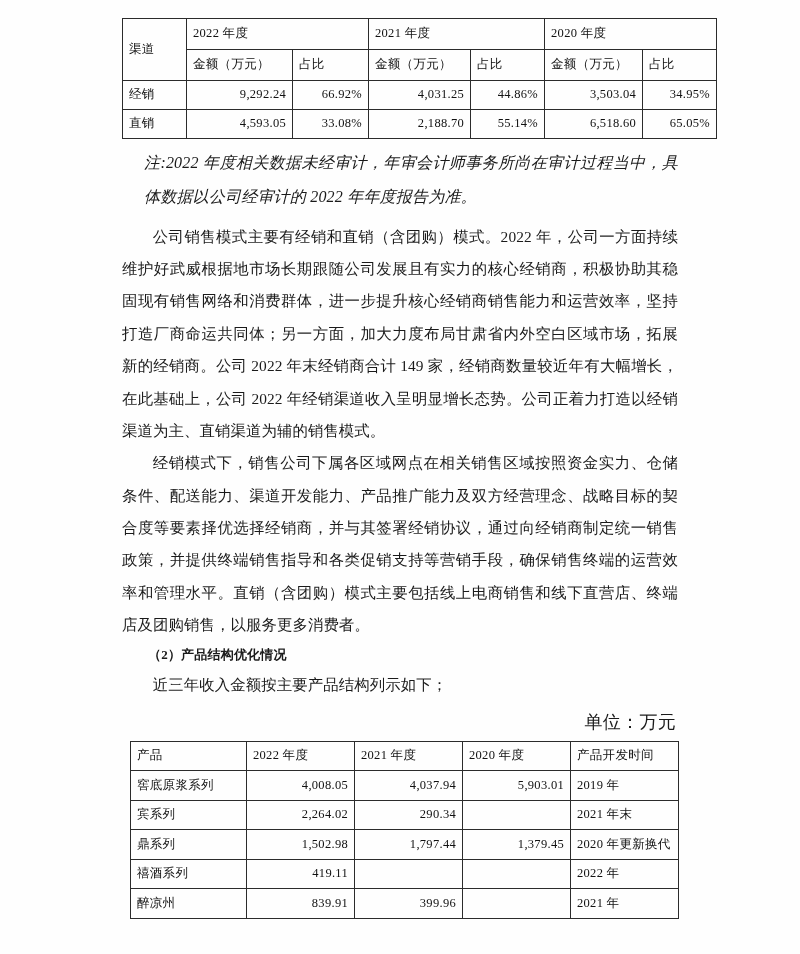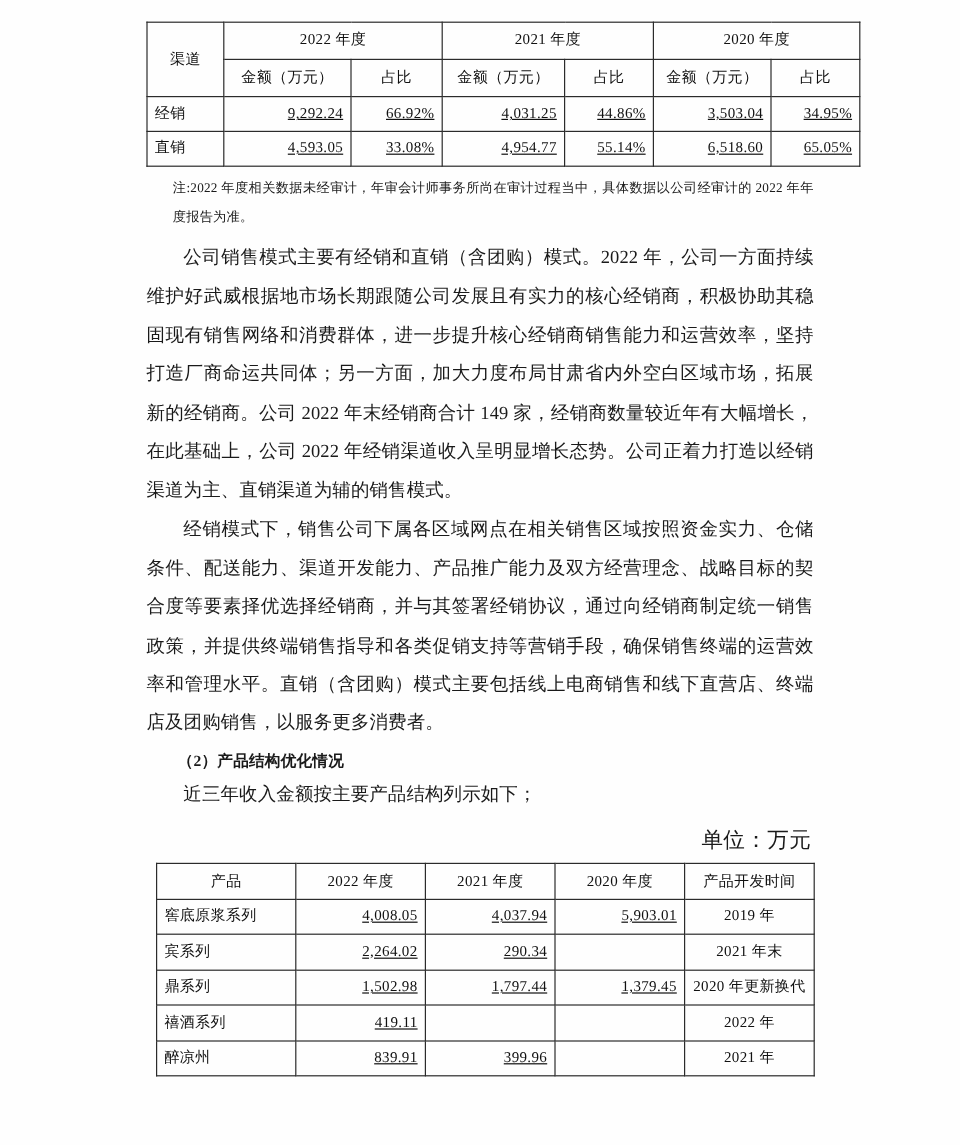--- a/index.html
+++ b/index.html
@@ -37,40 +37,41 @@
     color: #111;
   }
   table.doc-table td, table.doc-table th {
     border: 1.1px solid #2b2b2b;
     padding: 3px 6px;
     font-weight: normal;
     vertical-align: middle;
     line-height: 1.25;
     letter-spacing: 0.3px;
   }
-  .t-center { text-align: center; }
-  .t-right  { text-align: right; padding-right: 9px; text-decoration: underline; }
+  .t-center { }
+  .t-right  { text-align: right; padding-right: 9px; }
   .t-left   { text-align: left; padding-left: 7px; }
 
   #channel-table { width: 556px; margin-top: 0; }
   #channel-table td { height: 22px; }
   #channel-table .hdr-year { height: 24px; }
   #channel-table .hdr-sub  { height: 24px; margin-top: 12px; }
 
   #product-table { width: 548px; margin-left: 8px; }
   #product-table td { height: 22.5px; }
 
   
   .note {
-    font-size: 11px;
+    font-size: 16px;
     line-height: 2.15;
     text-align: justify;
     text-justify: inter-ideograph;
     margin: 0;
     letter-spacing: 0.2px;
+    font-style: italic;
   }
   .note-block {
     margin-top: 7px;
     padding-left: 22px;
   }
   p.body-par {
     font-size: 15.4px;
     line-height: 2.1;
     margin: 0;
     text-align: justify;
@@ -135,21 +136,21 @@
           <td class="t-right">66.92%</td>
           <td class="t-right">4,031.25</td>
           <td class="t-right">44.86%</td>
           <td class="t-right">3,503.04</td>
           <td class="t-right">34.95%</td>
         </tr>
         <tr>
           <td class="t-left">直销</td>
           <td class="t-right">4,593.05</td>
           <td class="t-right">33.08%</td>
-          <td class="t-right">4,954.77</td>
+          <td class="t-right">2,188.70</td>
           <td class="t-right">55.14%</td>
           <td class="t-right">6,518.60</td>
           <td class="t-right">65.05%</td>
         </tr>
       </tbody>
     </table>
 
     <div class="note-block">
       <p class="note">注:2022 年度相关数据未经审计，年审会计师事务所尚在审计过程当中，具体数据以公司经审计的 2022 年年度报告为准。</p>
     </div>

